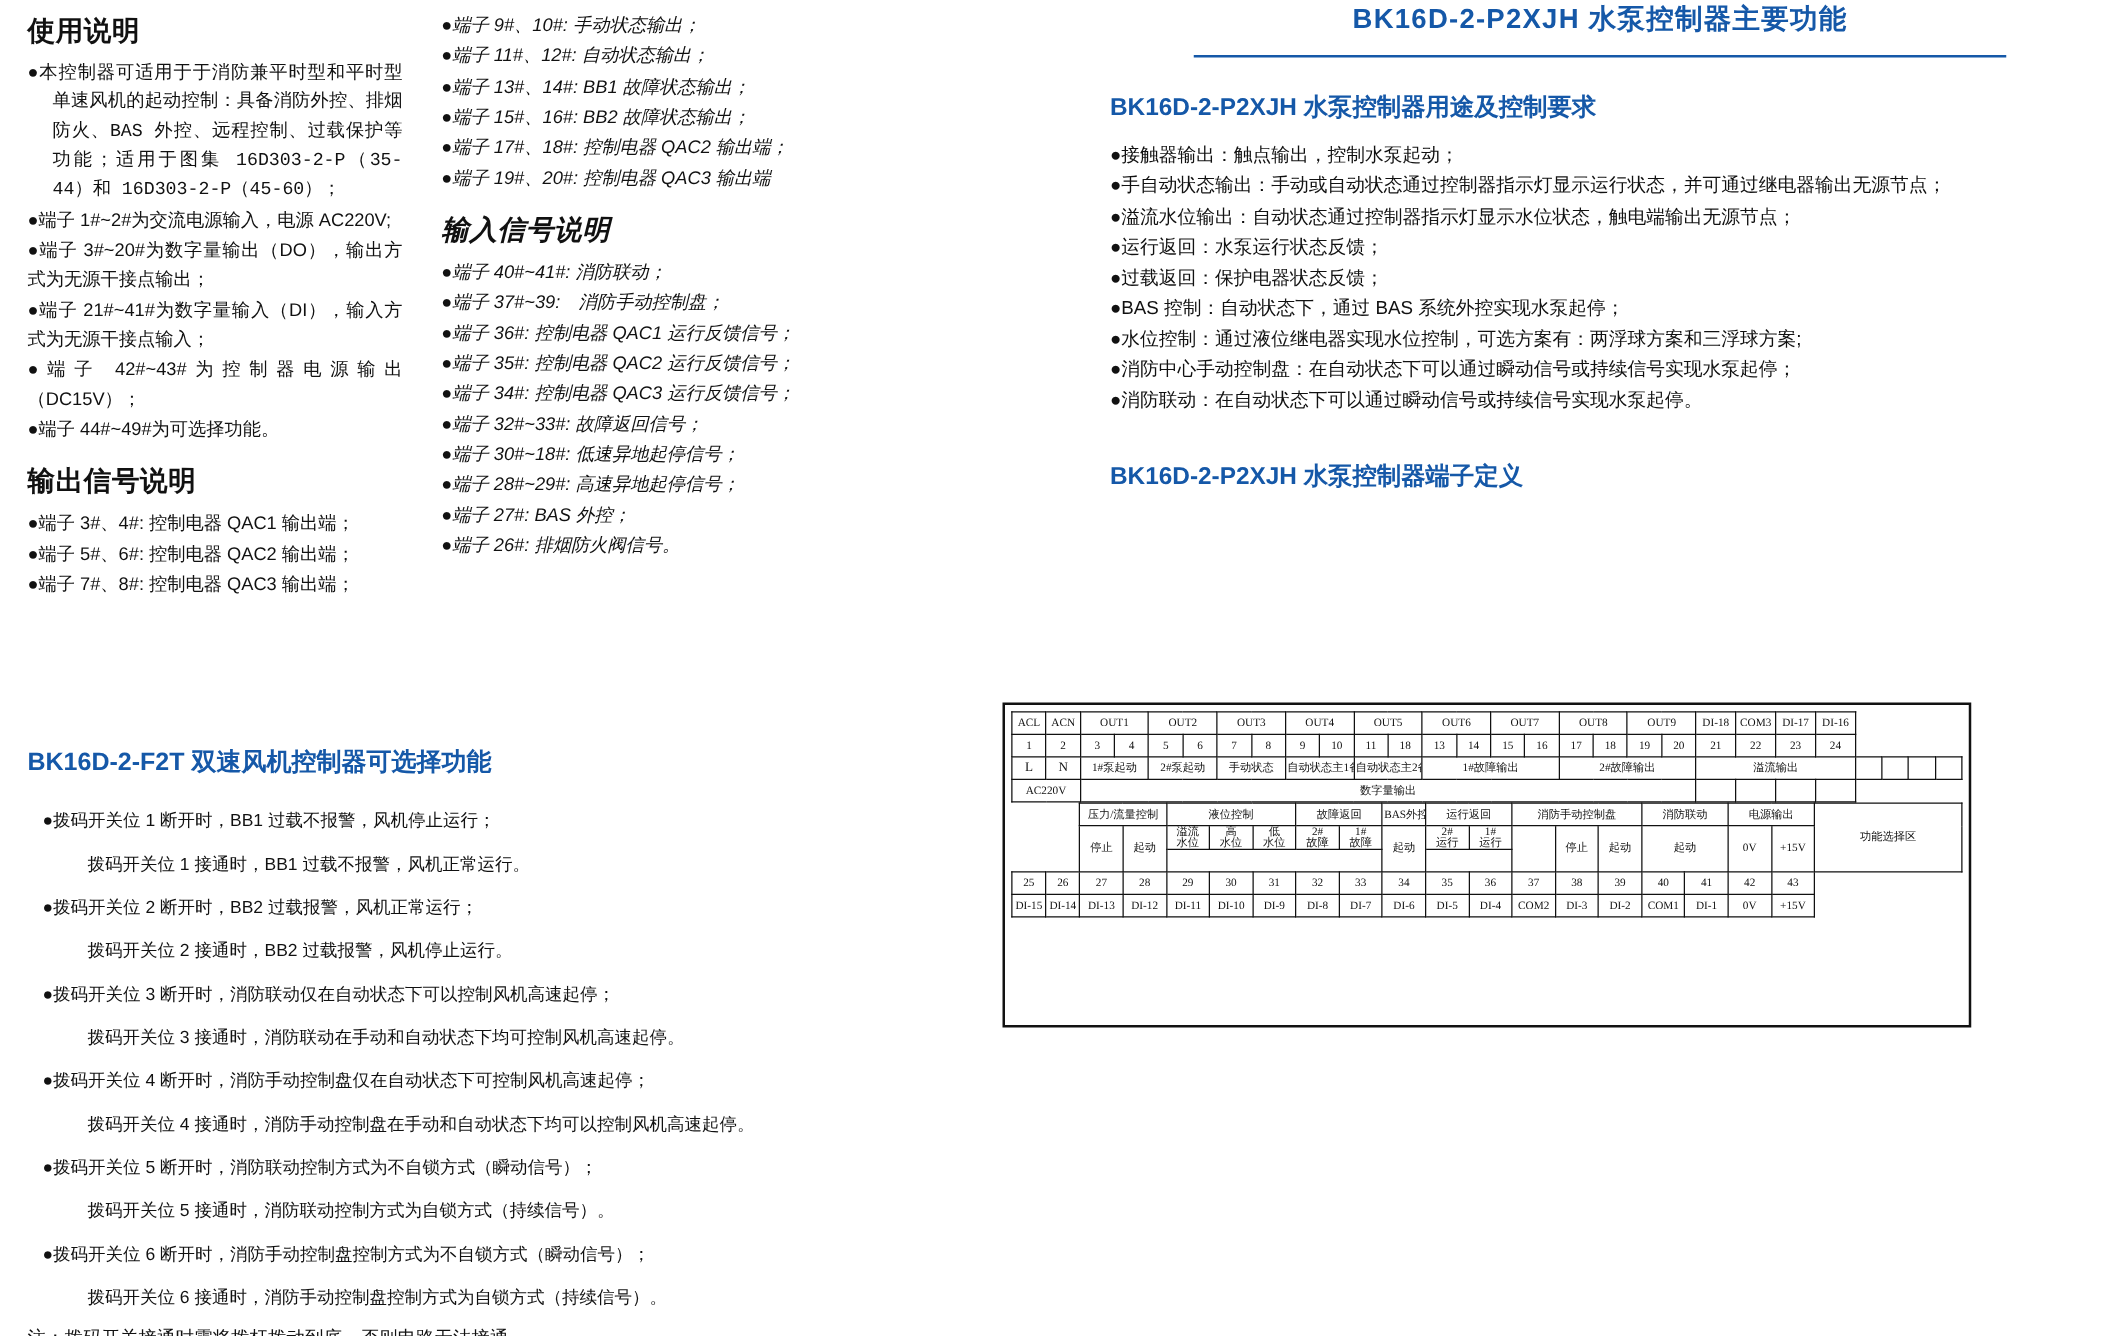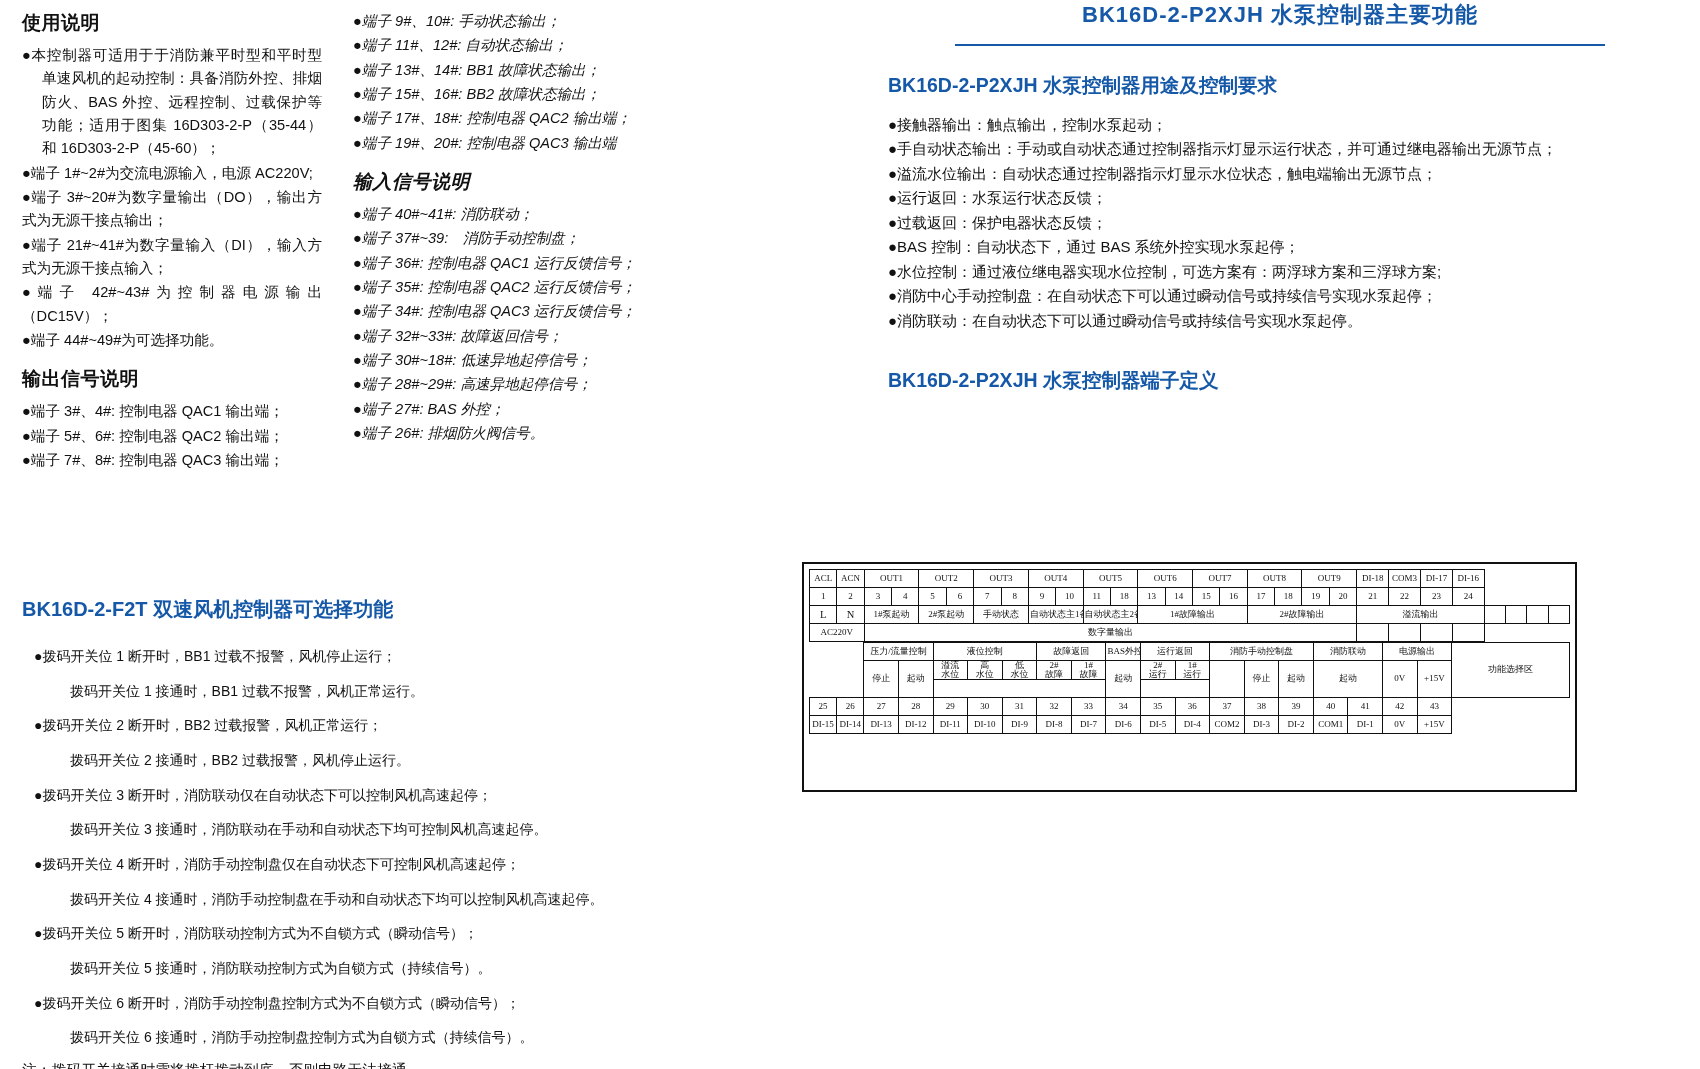--- a/index.html
+++ b/index.html
@@ -15,21 +15,21 @@
     position: relative;
     overflow: hidden;
   }
   .page {
     position: relative;
     width: 1700px;
     height: 1069px;
   }
   
   .h-sec {
-    font-size: 19px;
+    font-size: 22px;
     font-weight: bold;
     color: #111;
     margin: 0 0 8px 0;
     letter-spacing: .5px;
   }
   p.item {
     font-size: 14.6px;
     line-height: 1.55;
     margin: 0 0 1px 0;
     text-align: justify;
@@ -53,20 +53,21 @@
     left: 22px;
     top: 596px;
     width: 610px;
   }
   #col-1 p.item, #col-2 p.item {
     line-height: 1.6;
   }
   .hang {
     padding-left: 20px;
     text-indent: -20px;
+    font-family: Liberation Mono, monospace;
   }
   
   .f2t-title {
     font-size: 20px;
     font-weight: bold;
     color: #1558a8;
     margin-bottom: 22px;
   }
   .f2t-list p {
     font-size: 14px;
@@ -127,21 +128,21 @@
     font-weight: bold;
     color: #1558a8;
     margin: 34px 0 0 8px;
   }
   
   #diagram {
     position: absolute;
     left: 802px;
     top: 562px;
     width: 775px;
-    height: 230px;
+    height: 260px;
     border: 2px solid #111;
     background: #fff;
     box-sizing: border-box;
     padding: 5px;
   }
   table.td {
     border-collapse: collapse;
     width: 100%;
     font-family: "Liberation Serif", serif;
     table-layout: fixed;

